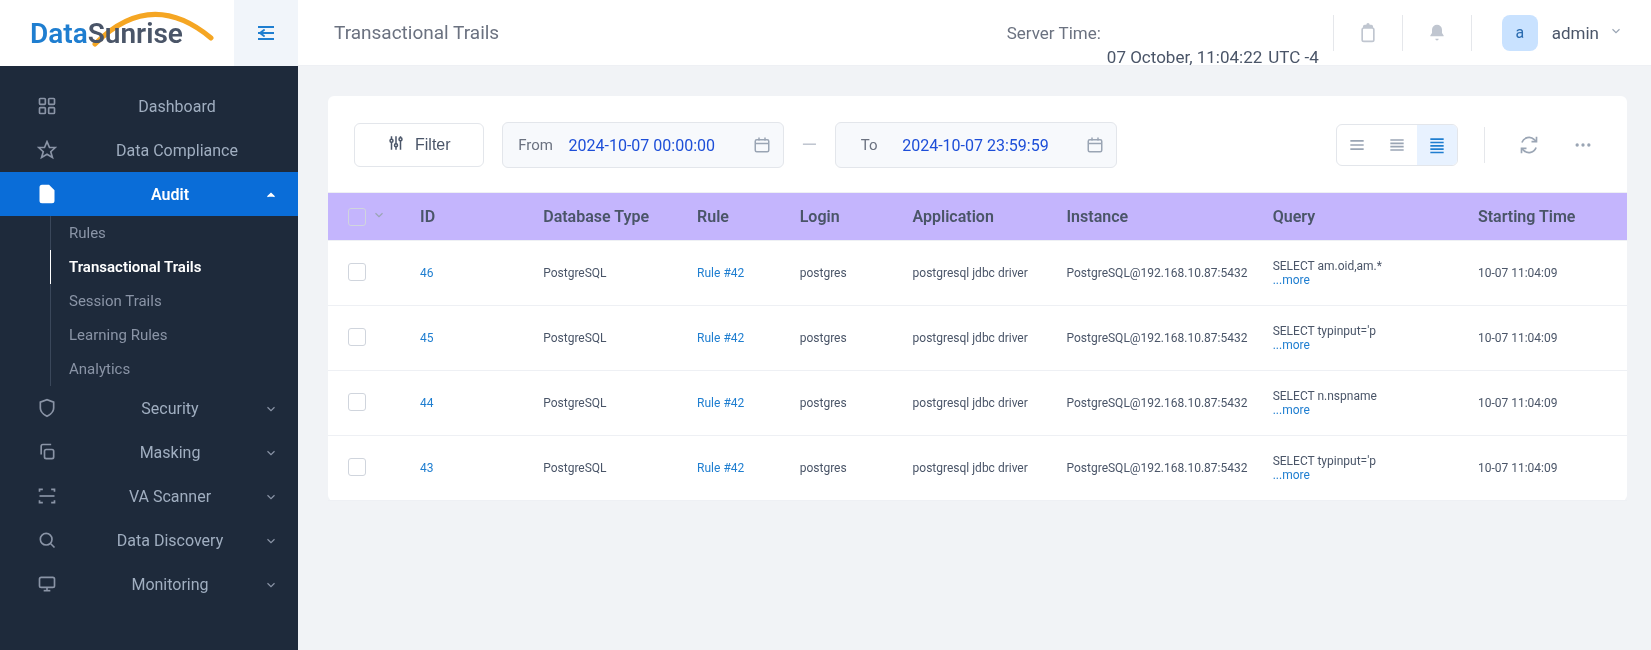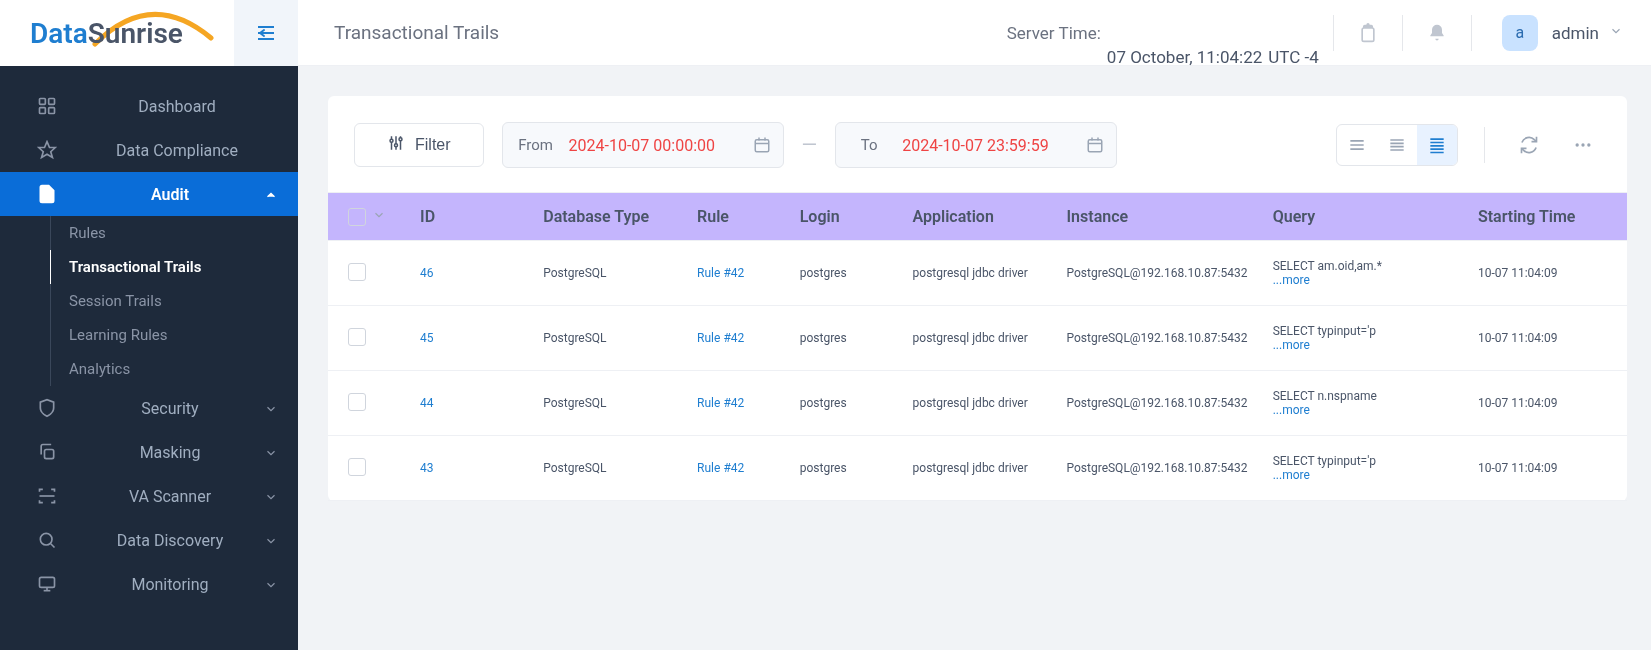--- a/index.html
+++ b/index.html
@@ -42,21 +42,21 @@
   .user-caret { margin-left: 10px; color: #9aa5b4; }
 
   
   .content { padding: 30px 24px 0 30px; }
   .panel { background: #fff; border-radius: 6px; padding: 26px 0 0 0; }
 
   .toolbar { display: flex; align-items: center; padding: 0 26px 24px 26px; gap: 18px; }
   .filter-btn { height: 44px; border: 1px solid #e3e6eb; border-radius: 6px; background: #fff; display: flex; align-items: center; padding: 0 32px; font-size: 16px; color: #4a5568; cursor: pointer; gap: 10px; }
   .date-field { height: 46px; border: 1px solid #e3e6eb; border-radius: 6px; background: #f7f9fc; display: flex; align-items: center; width: 282px; }
   .df-lbl { width: 66px; text-align: center; color: #6b7280; font-size: 15px; }
-  .df-val { flex: 1; color: #ef4444; font-size: 16px; }
+  .df-val { flex: 1; color: #1d4ed8; font-size: 16px; }
   .df-ico { width: 42px; display: flex; align-items: center; justify-content: center; color: #9aa5b4; }
   .dash { color: #c0c6d0; font-size: 20px; }
   .tb-spacer { flex: 1; }
   .view-group { display: flex; border: 1px solid #e3e6eb; border-radius: 6px; overflow: hidden; }
   .vg-btn { width: 40px; height: 40px; display: flex; align-items: center; justify-content: center; cursor: pointer; }
   .vg-btn.sel { background: #e8f2ff; }
   .tb-sep { width: 1px; height: 36px; background: #e5e7eb; margin: 0 8px; }
   .tb-ico { width: 36px; height: 36px; display: flex; align-items: center; justify-content: center; color: #9aa5b4; cursor: pointer; }
 
   

